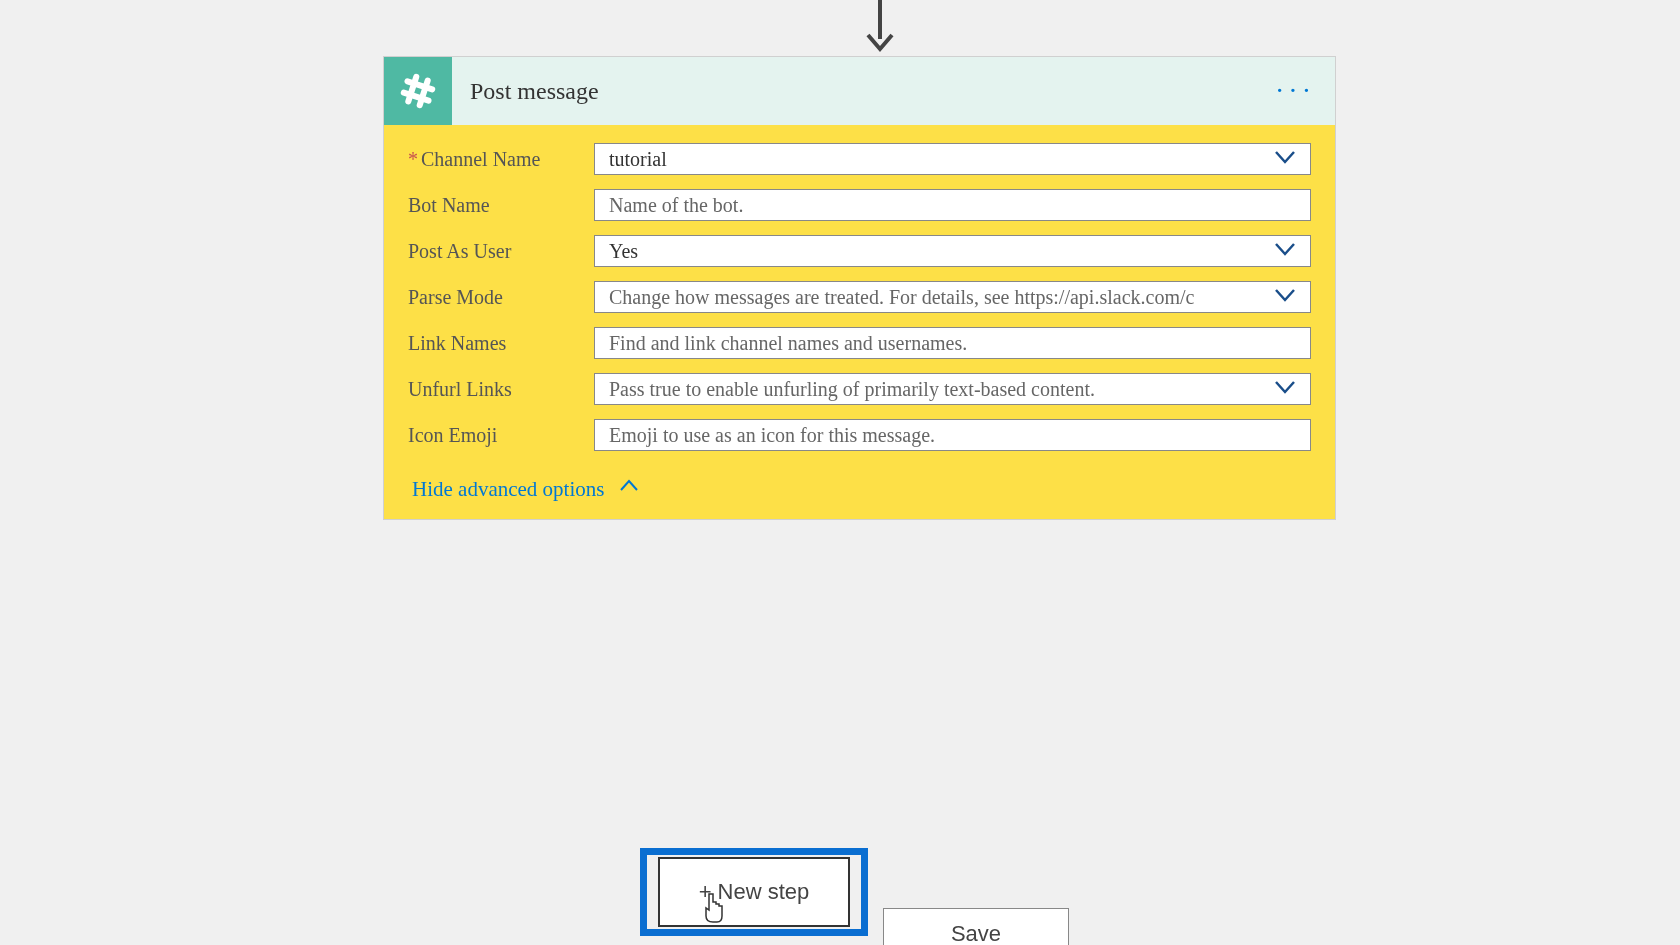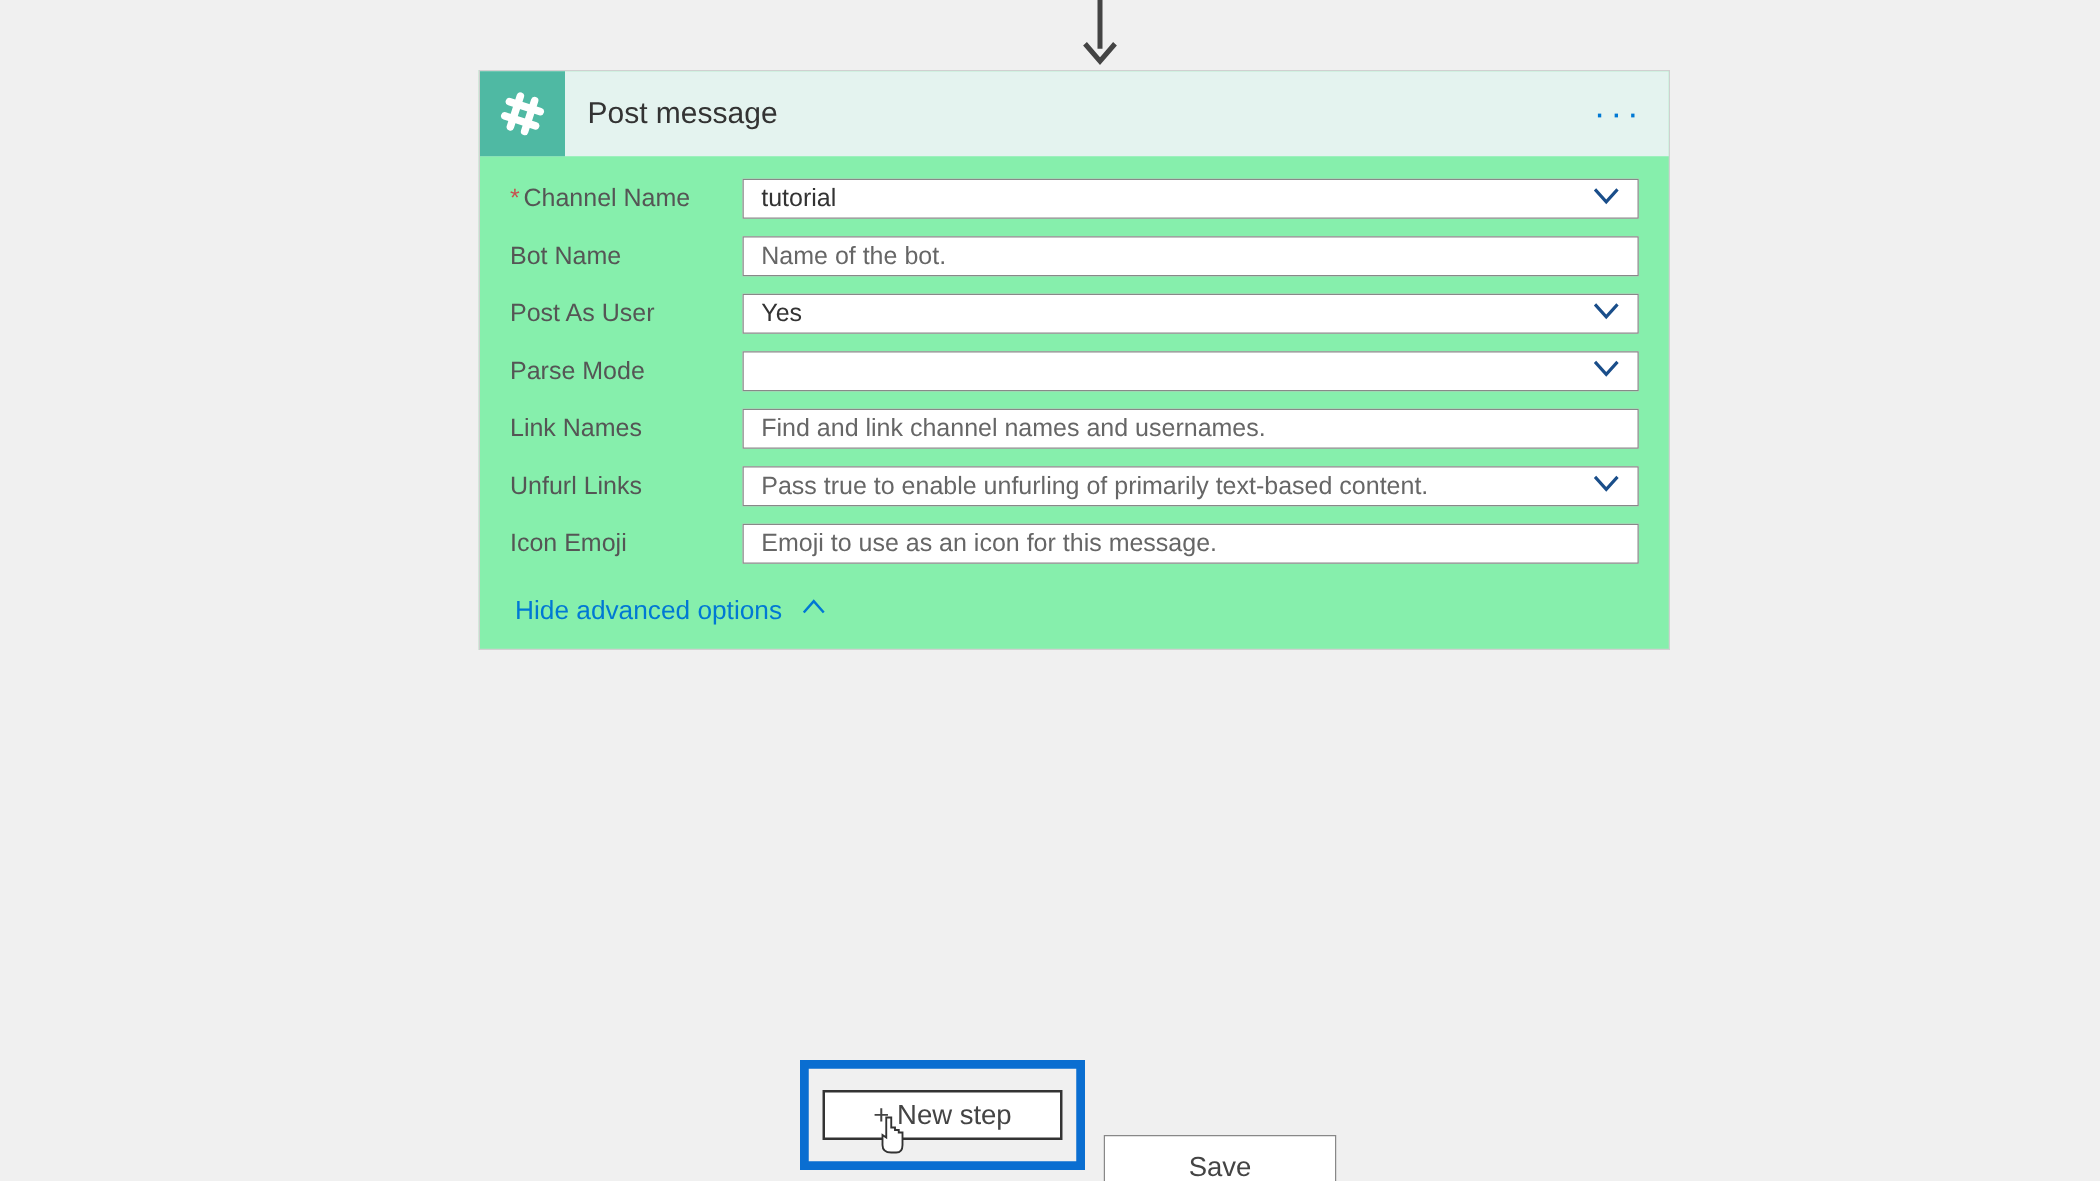--- a/index.html
+++ b/index.html
@@ -18,22 +18,23 @@
       width: 60px;
       height: 62px;
       display: flex;
       justify-content: center;
     }
     .card {
       position: absolute;
       left: 383px;
       top: 56px;
       width: 953px;
-      background: #86efac;
+      background: #fde047;
       border: 1px solid #d0d0d0;
+      font-family: Liberation Serif, serif;
     }
     .card-header {
       display: flex;
       align-items: center;
       background: #e4f3ef;
       height: 68px;
       position: relative;
     }
     .card-icon {
       width: 68px;
@@ -137,21 +138,21 @@
       width: 228px;
       height: 88px;
       border: 7px solid #0a6ed1;
       pointer-events: none;
       display: flex;
       align-items: center;
       justify-content: center;
     }
     .new-step-inner {
       width: 192px;
-      height: 40px;
+      height: 70px;
       border: 2px solid #333;
       background: #fff;
       font-size: 22px;
       color: #444;
       display:flex;
       align-items:center;
       justify-content:center;
       cursor:pointer;
     }
     .cursor-icon {
@@ -215,20 +216,21 @@
           <svg width="26" height="26" viewBox="0 0 26 26">
               <polyline points="4,8 13,18 22,8" fill="none" stroke="#1a4e8a" stroke-width="2.5"></polyline>
             </svg>
         </span>
       </div>
     </div>
 
     <div class="form-row">
       <div class="form-label">Parse Mode</div>
       <div class="form-control">
+        <span class="placeholder">Change how messages are treated. For details, see https://api.slack.com/c</span>
         <span class="dropdown-icon">
           <svg width="26" height="26" viewBox="0 0 26 26">
               <polyline points="4,8 13,18 22,8" fill="none" stroke="#1a4e8a" stroke-width="2.5"></polyline>
             </svg>
         </span>
       </div>
     </div>
 
     <div class="form-row">
       <div class="form-label">Link Names</div>

